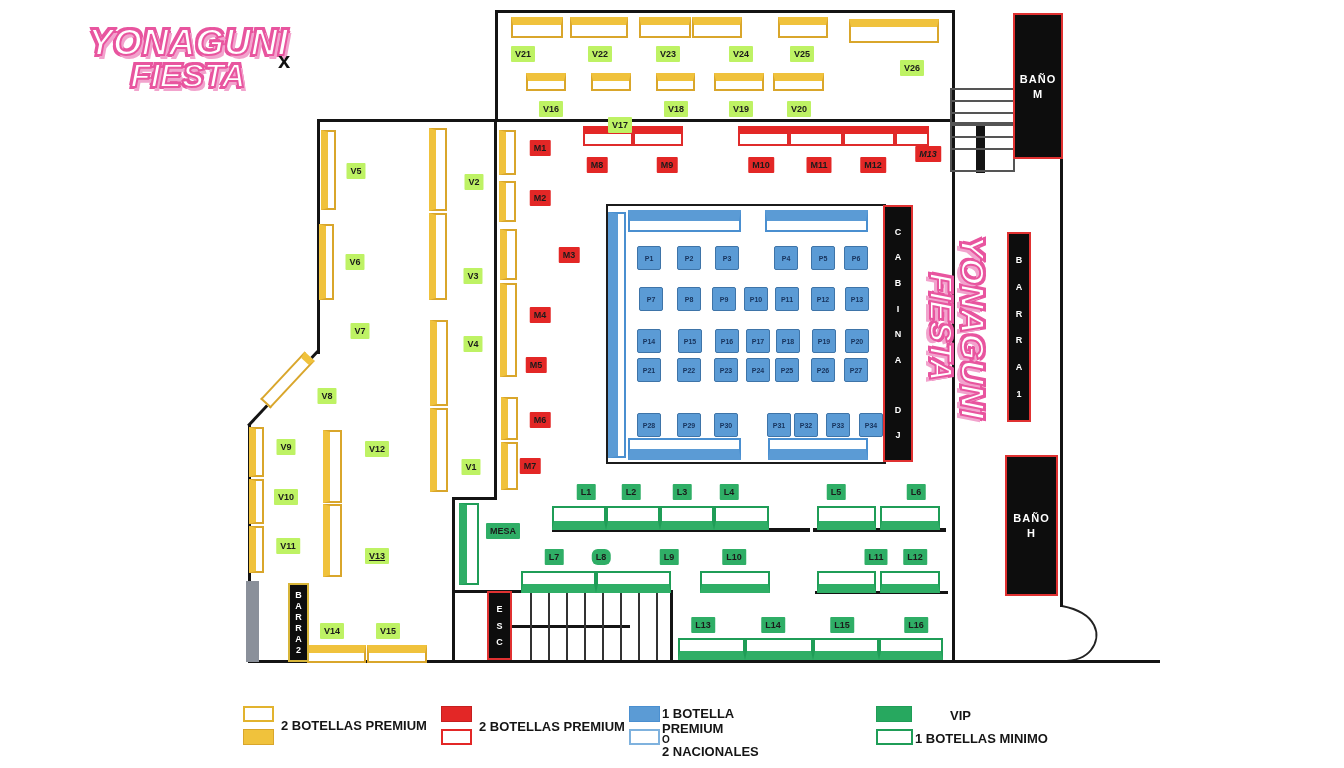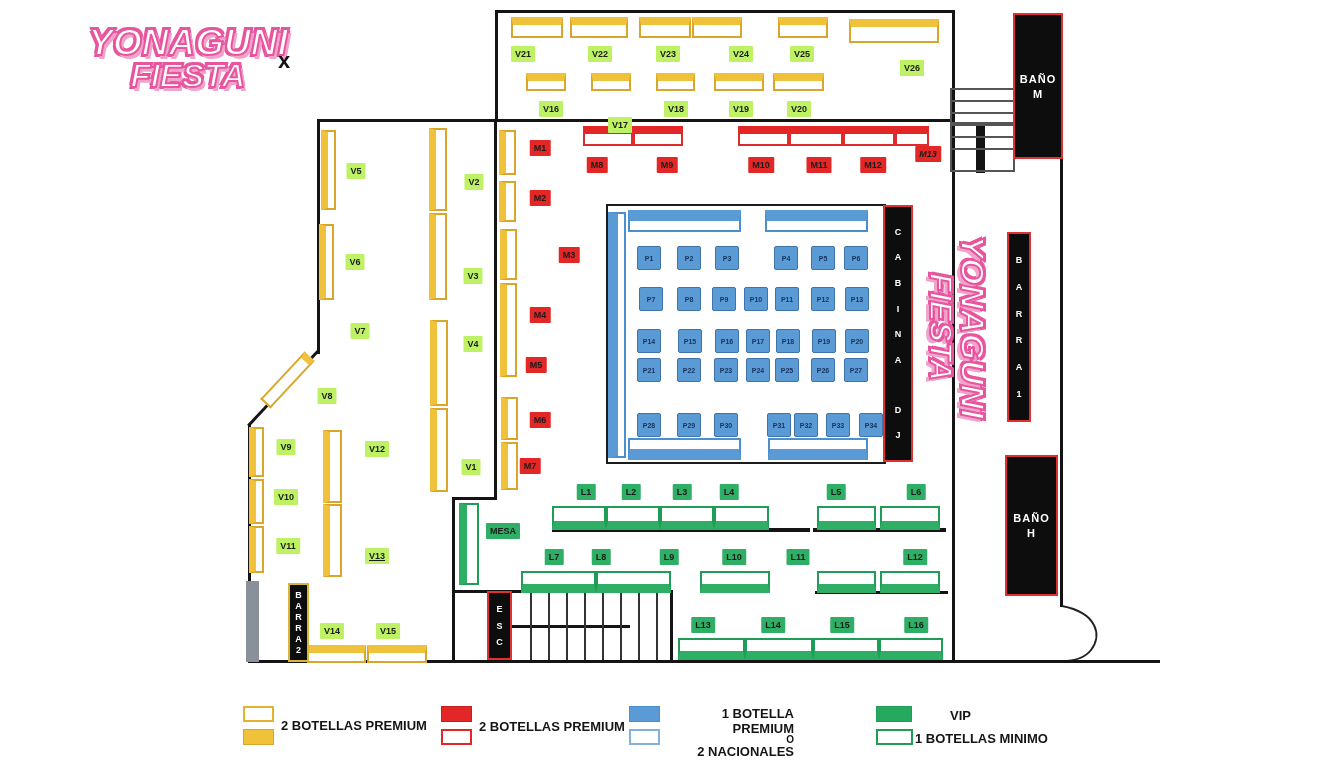--- a/index.html
+++ b/index.html
@@ -47,21 +47,21 @@
   .sw{position:absolute;box-sizing:border-box;}
   .sw-out-y{width:31px;height:16px;border:2px solid #e2b32e;background:#fff;}
   .sw-sol-y{width:31px;height:16px;background:#f0c23c;border:1px solid #d9a62b;}
   .sw-sol-r{width:31px;height:16px;background:#e32726;border:1px solid #c51f1f;}
   .sw-out-r{width:31px;height:16px;border:2px solid #e32726;background:#fff;}
   .sw-sol-b{width:31px;height:16px;background:#5b9bd5;border:1px solid #4a8fd0;}
   .sw-out-b{width:31px;height:16px;border:2px solid #7fb2de;background:#fff;}
   .sw-sol-g{width:36px;height:16px;background:#27a85f;border:1px solid #1f9d57;}
   .sw-out-g{width:37px;height:16px;border:2px solid #1f9d57;background:#fff;}
   .lg-label{position:absolute;font:bold 13px "Liberation Sans",sans-serif;color:#151515;white-space:nowrap;}
-  .lg-stack{position:absolute;width:132px;text-align:right;font:bold 13px "Liberation Sans",sans-serif;color:#151515;}
+  .lg-stack{position:absolute;width:132px;text-align:left;font:bold 13px "Liberation Sans",sans-serif;color:#151515;}
   .lg-o{font-size:10px;line-height:0.8;}
 </style>
 </head>
 <body>
 
 <div id="stage">
 
   <div class="logo">
     <div class="bubble logo-l1">YONAGUNI</div>
     <div class="bubble logo-l2">FIESTA</div>
@@ -266,24 +266,24 @@
     <div class="lbl lbl-r" style="left: 819px; top: 165px;">M11</div>
     <div class="lbl lbl-r" style="left: 873px; top: 165px;">M12</div>
     <div class="lbl lbl-r" style="left: 928px; top: 154px; font-style: italic;">M13</div>
     <div class="lbl lbl-g" style="left: 586px; top: 492px;">L1</div>
     <div class="lbl lbl-g" style="left: 631px; top: 492px;">L2</div>
     <div class="lbl lbl-g" style="left: 682px; top: 492px;">L3</div>
     <div class="lbl lbl-g" style="left: 729px; top: 492px;">L4</div>
     <div class="lbl lbl-g" style="left: 836px; top: 492px;">L5</div>
     <div class="lbl lbl-g" style="left: 916px; top: 492px;">L6</div>
     <div class="lbl lbl-g" style="left: 554px; top: 557px;">L7</div>
-    <div class="lbl lbl-g" style="left: 601px; top: 557px;">L8</div>
+    <div class="lbl lbl-g" style="left: 601px; top: 557px; border-radius: 6px;">L8</div>
     <div class="lbl lbl-g" style="left: 669px; top: 557px;">L9</div>
     <div class="lbl lbl-g" style="left: 734px; top: 557px;">L10</div>
-    <div class="lbl lbl-g" style="left: 798px; top: 557px;">L11</div>
+    <div class="lbl lbl-g" style="left: 876px; top: 557px;">L11</div>
     <div class="lbl lbl-g" style="left: 915px; top: 557px;">L12</div>
     <div class="lbl lbl-g" style="left: 703px; top: 625px;">L13</div>
     <div class="lbl lbl-g" style="left: 773px; top: 625px;">L14</div>
     <div class="lbl lbl-g" style="left: 842px; top: 625px;">L15</div>
     <div class="lbl lbl-g" style="left: 916px; top: 625px;">L16</div>
     <div class="lbl lbl-g" style="left: 503px; top: 531px;">MESA</div>
     <div class="area center" style="left: 1013px; top: 13px; width: 50px; height: 146px; border: 2px solid rgb(224, 49, 49);">
       <div>BAÑO</div>
       <div>M</div>
     </div>

